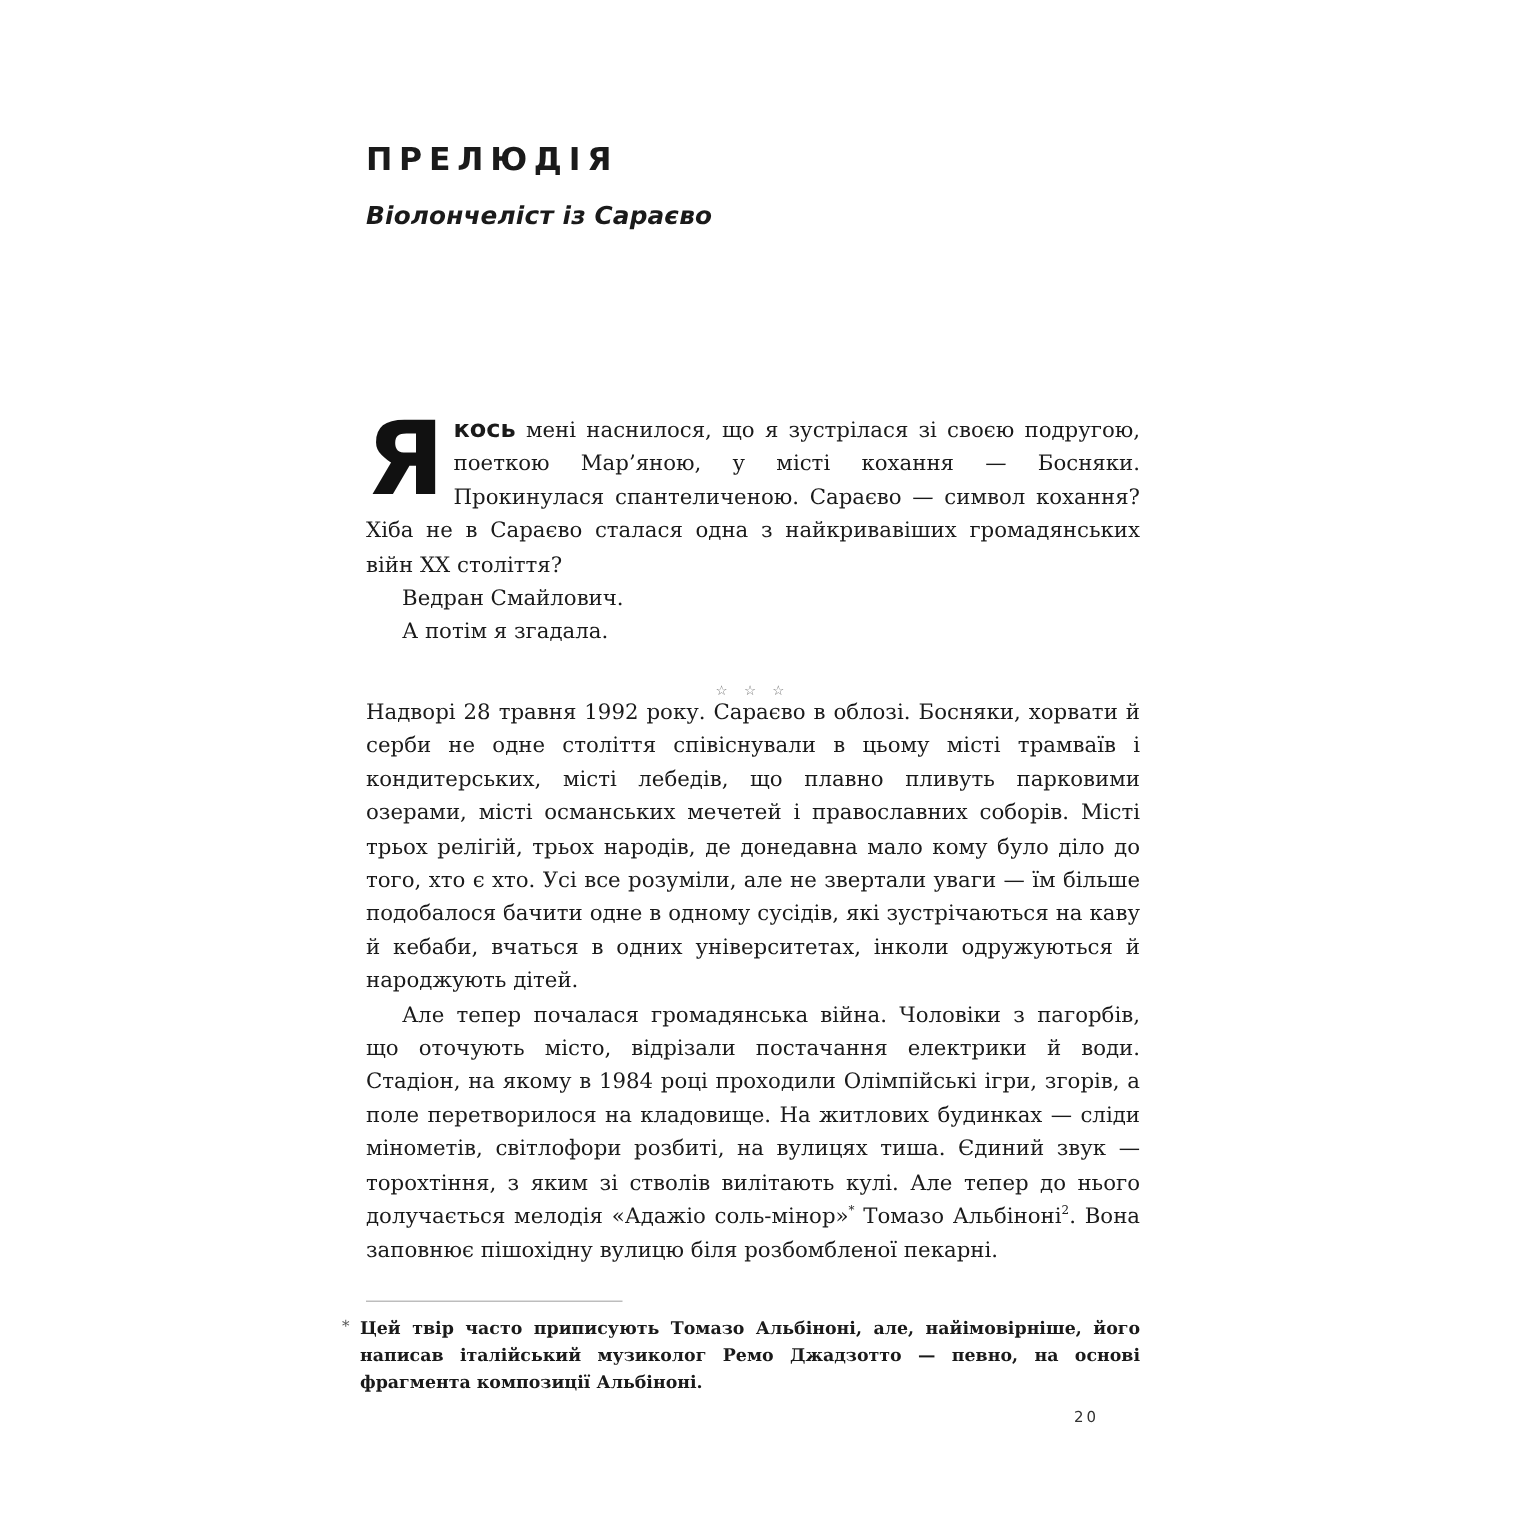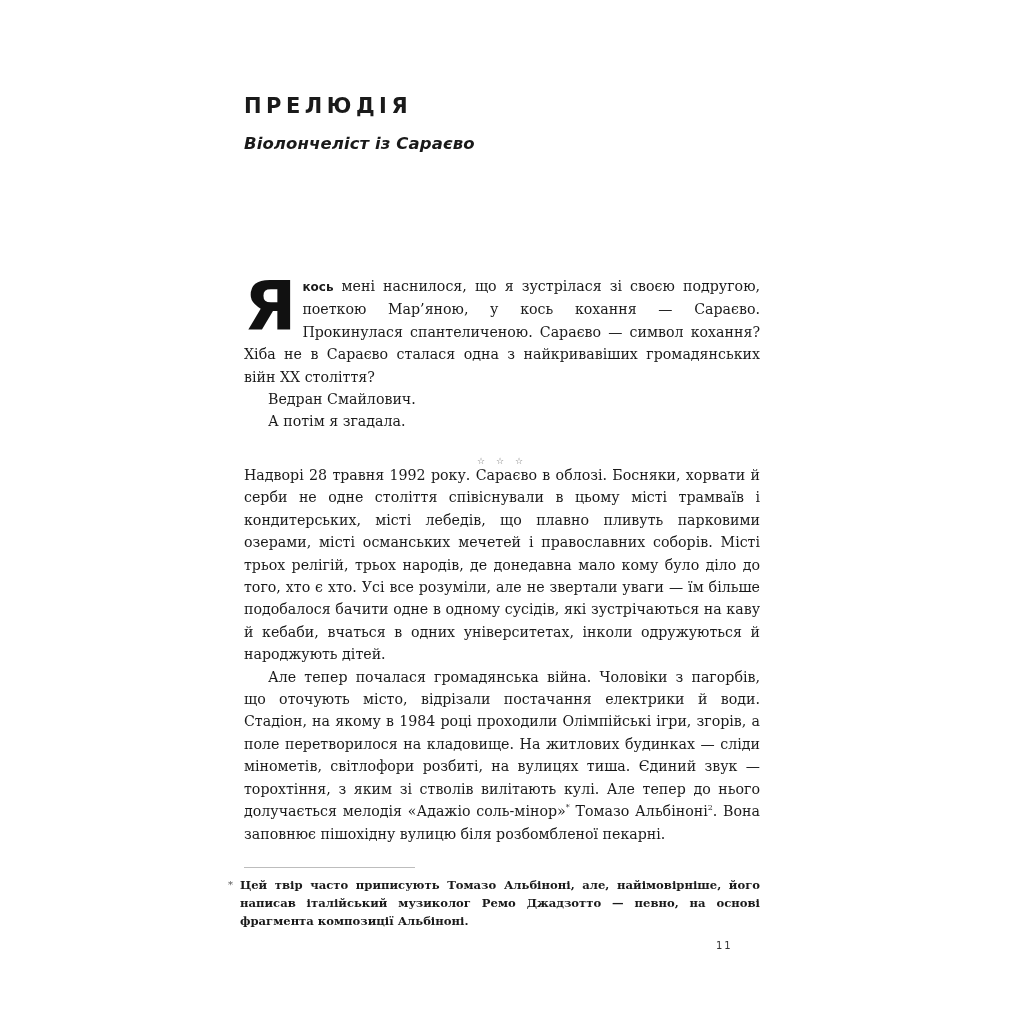--- a/index.html
+++ b/index.html
@@ -63,21 +63,21 @@
       font-size: 68px;
       line-height: 56px;
       height: 58px;
       margin: 4px 8px 0 0;
       color: #111;
       letter-spacing: -2px;
     }
     .lead-word {
       font-family: "DejaVu Sans", sans-serif;
       font-weight: bold;
-      font-size: 12px;
+      font-size: 16px;
     }
     .para {
       margin: 0;
     }
     .indent {
       text-indent: 24px;
       text-align: left;
     }
     .separator {
       position: absolute;
@@ -143,34 +143,34 @@
   </style>
 </head>
 <body>
 
 <div class="page">
 
   <h1 class="chapter-title">ПРЕЛЮДІЯ</h1>
   <h2 class="chapter-subtitle">Віолончеліст із Сараєво</h2>
 
   <div class="body-text intro">
-    <p class="para"><span class="drop-cap">Я</span><span class="lead-word">кось</span><span> мені наснилося, що я зустрілася зі своєю подругою, поеткою Мар’яною, у кось кохання — Сараєво. Прокинулася спантеличеною. Сараєво — символ кохання? Хіба не в Сараєво сталася одна з найкривавіших громадянських війн XX століття?</span></p>
+    <p class="para"><span class="drop-cap">Я</span><span class="lead-word">кось</span><span> мені наснилося, що я зустрілася зі своєю подругою, поеткою Мар’яною, у місті кохання — Босняки. Прокинулася спантеличеною. Сараєво — символ кохання? Хіба не в Сараєво сталася одна з найкривавіших громадянських війн XX століття?</span></p>
     <p class="para indent">Ведран Смайлович.</p>
     <p class="para indent">А потім я згадала.</p>
   </div>
 
   <div class="separator">☆ ☆ ☆</div>
 
   <div class="body-text main">
     <p class="para">Надворі 28 травня 1992 року. Сараєво в облозі. Босняки, хорвати й серби не одне століття співіснували в цьому місті трамваїв і кондитерських, місті лебедів, що плавно пливуть парковими озерами, місті османських мечетей і православних соборів. Місті трьох релігій, трьох народів, де донедавна мало кому було діло до того, хто є хто. Усі все розуміли, але не звертали уваги — їм більше подобалося бачити одне в одному сусідів, які зустрічаються на каву й кебаби, вчаться в одних університетах, інколи одружуються й народжують дітей.</p>
     <p class="para"><span>Але тепер почалася громадянська війна. Чоловіки з пагорбів, що оточують місто, відрізали постачання електрики й води. Стадіон, на якому в 1984 році проходили Олімпійські ігри, згорів, а поле перетворилося на кладовище. На житлових будинках — сліди мінометів, світлофори розбиті, на вулицях тиша. Єдиний звук — торохтіння, з яким зі стволів вилітають кулі. Але тепер до нього долучається мелодія «Адажіо соль-мінор»</span><sup>*</sup><span> Томазо Альбіноні</span><sup>2</sup><span>. Вона заповнює пішохідну вулицю біля розбомбленої пекарні.</span></p>
   </div>
 
   <div class="footnote-rule"></div>
 
   <div class="footnote">
     <span class="footnote-marker">*</span>
     <div class="footnote-text">Цей твір часто приписують Томазо Альбіноні, але, найімовірніше, його написав італійський музиколог Ремо Джадзотто — певно, на основі фрагмента композиції Альбіноні.</div>
   </div>
 
-  <div class="page-number">11</div>
+  <div class="page-number">20</div>
 
 </div>
 
 </body></html>

